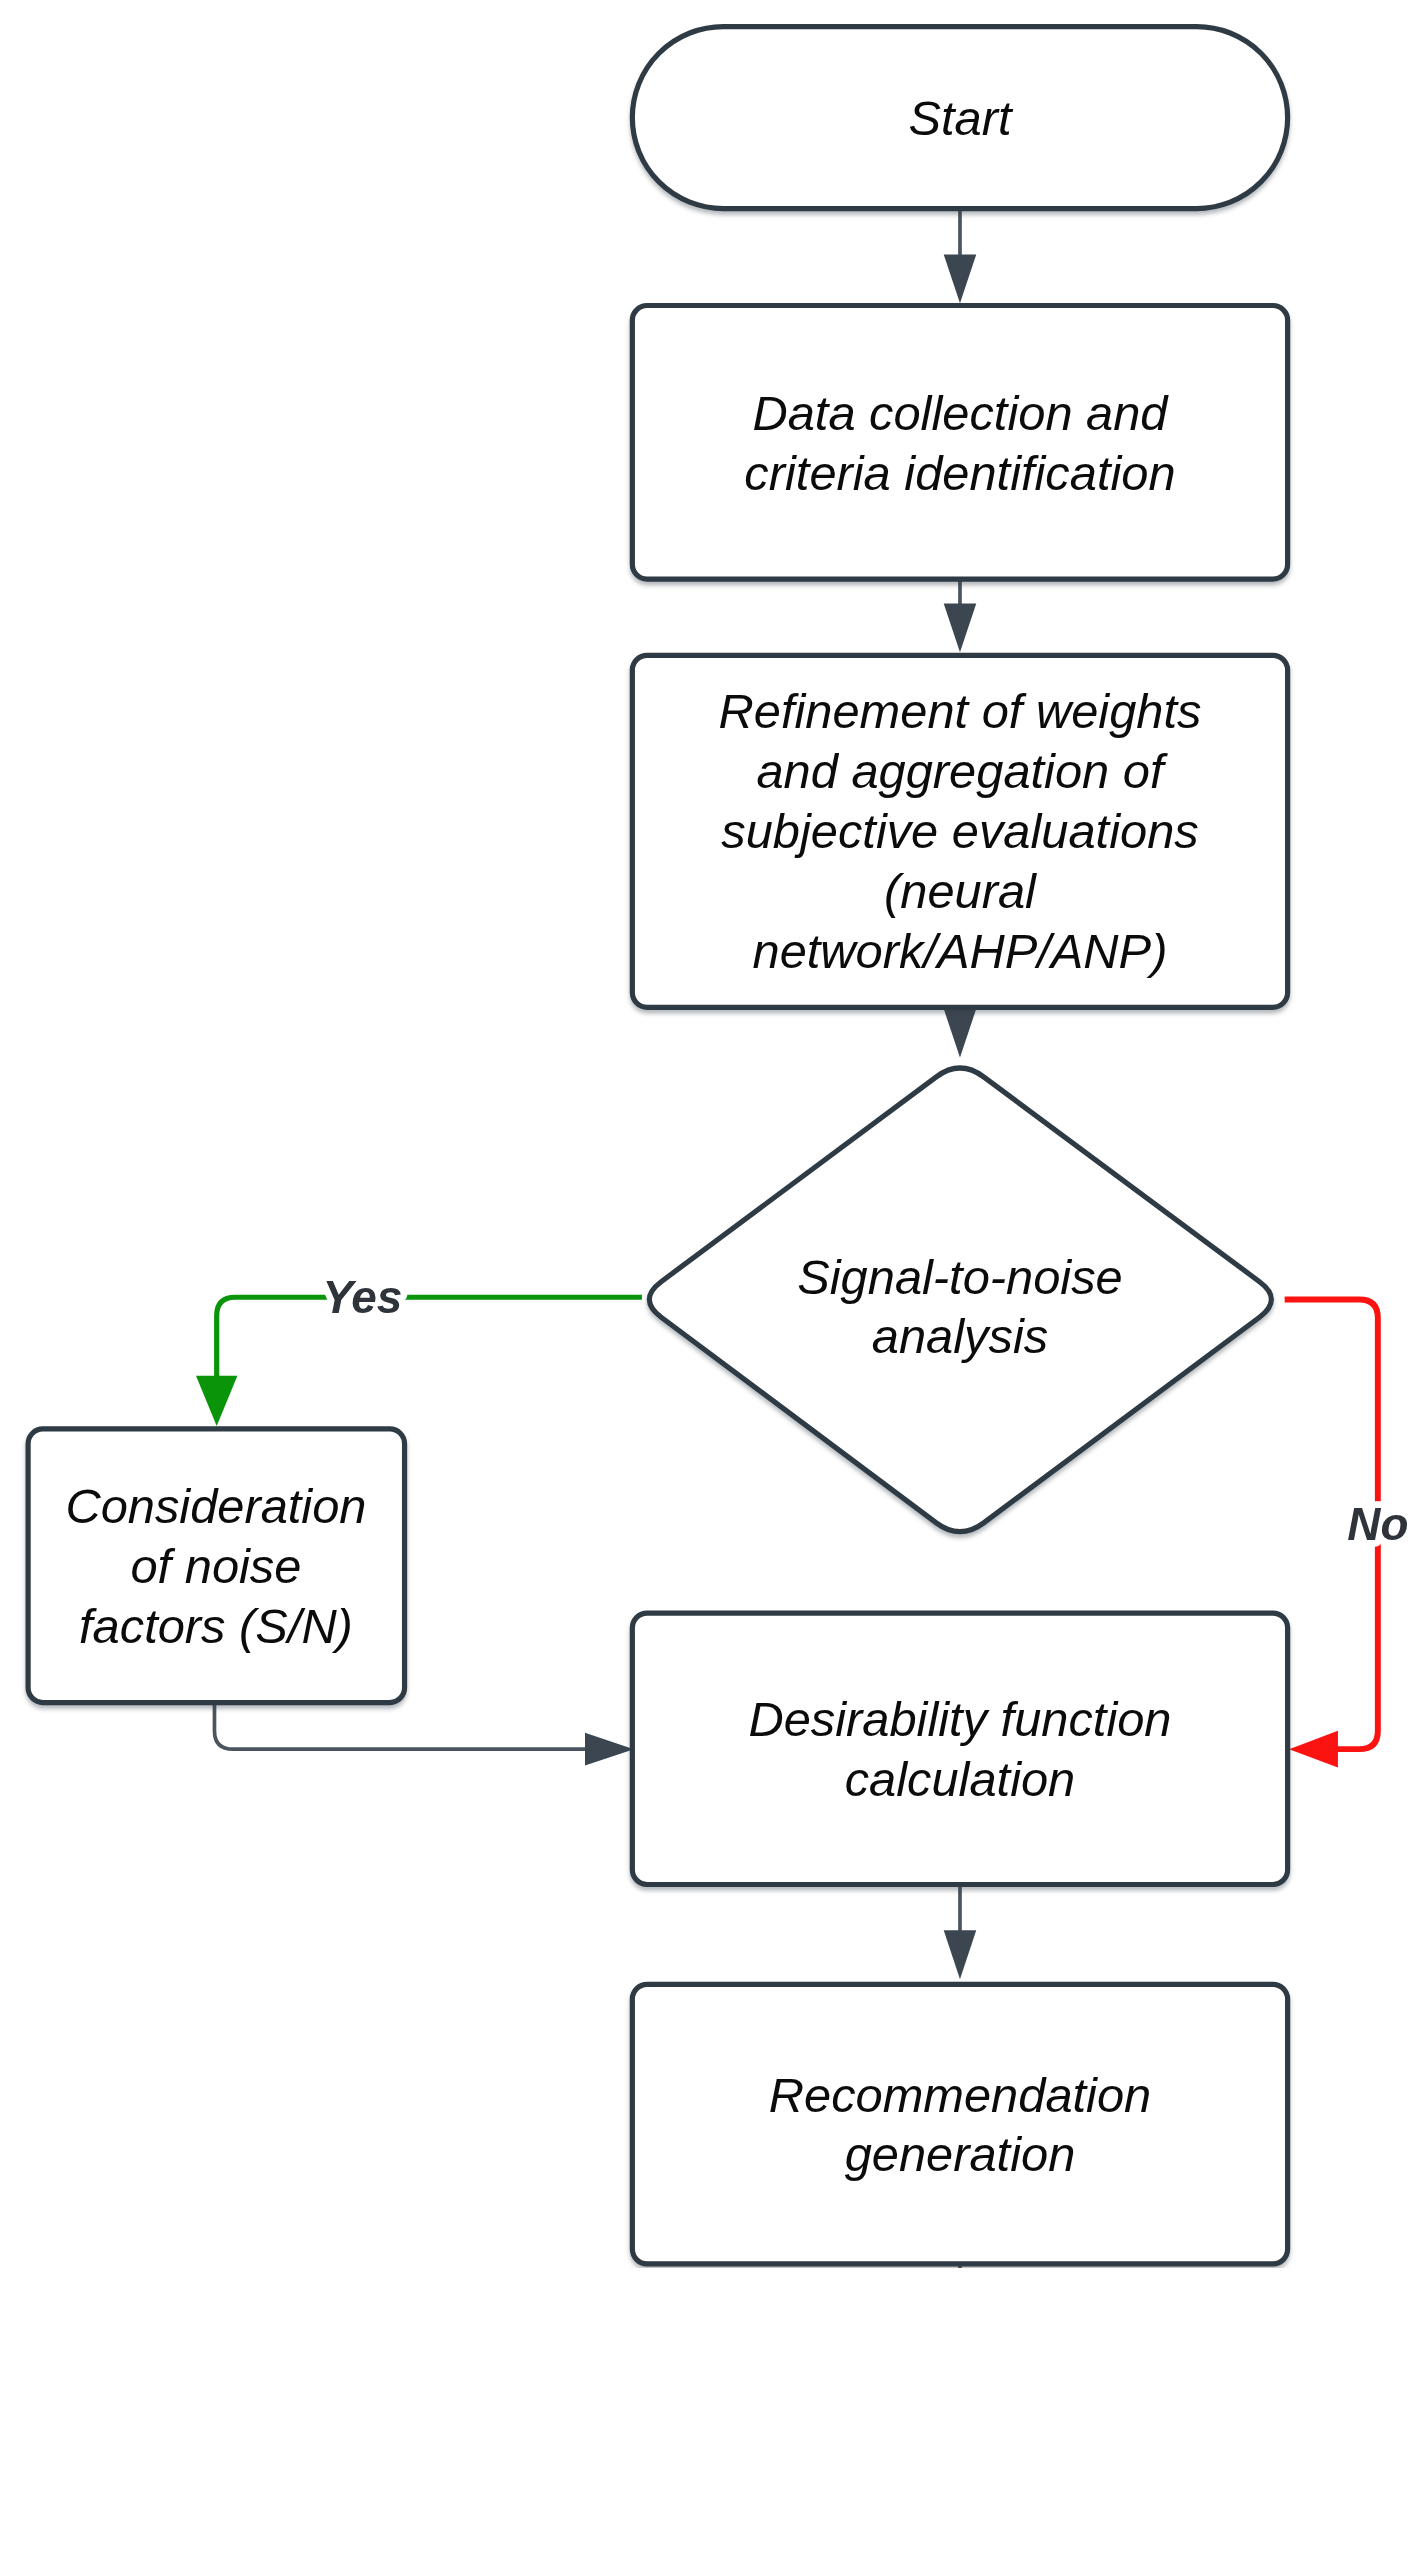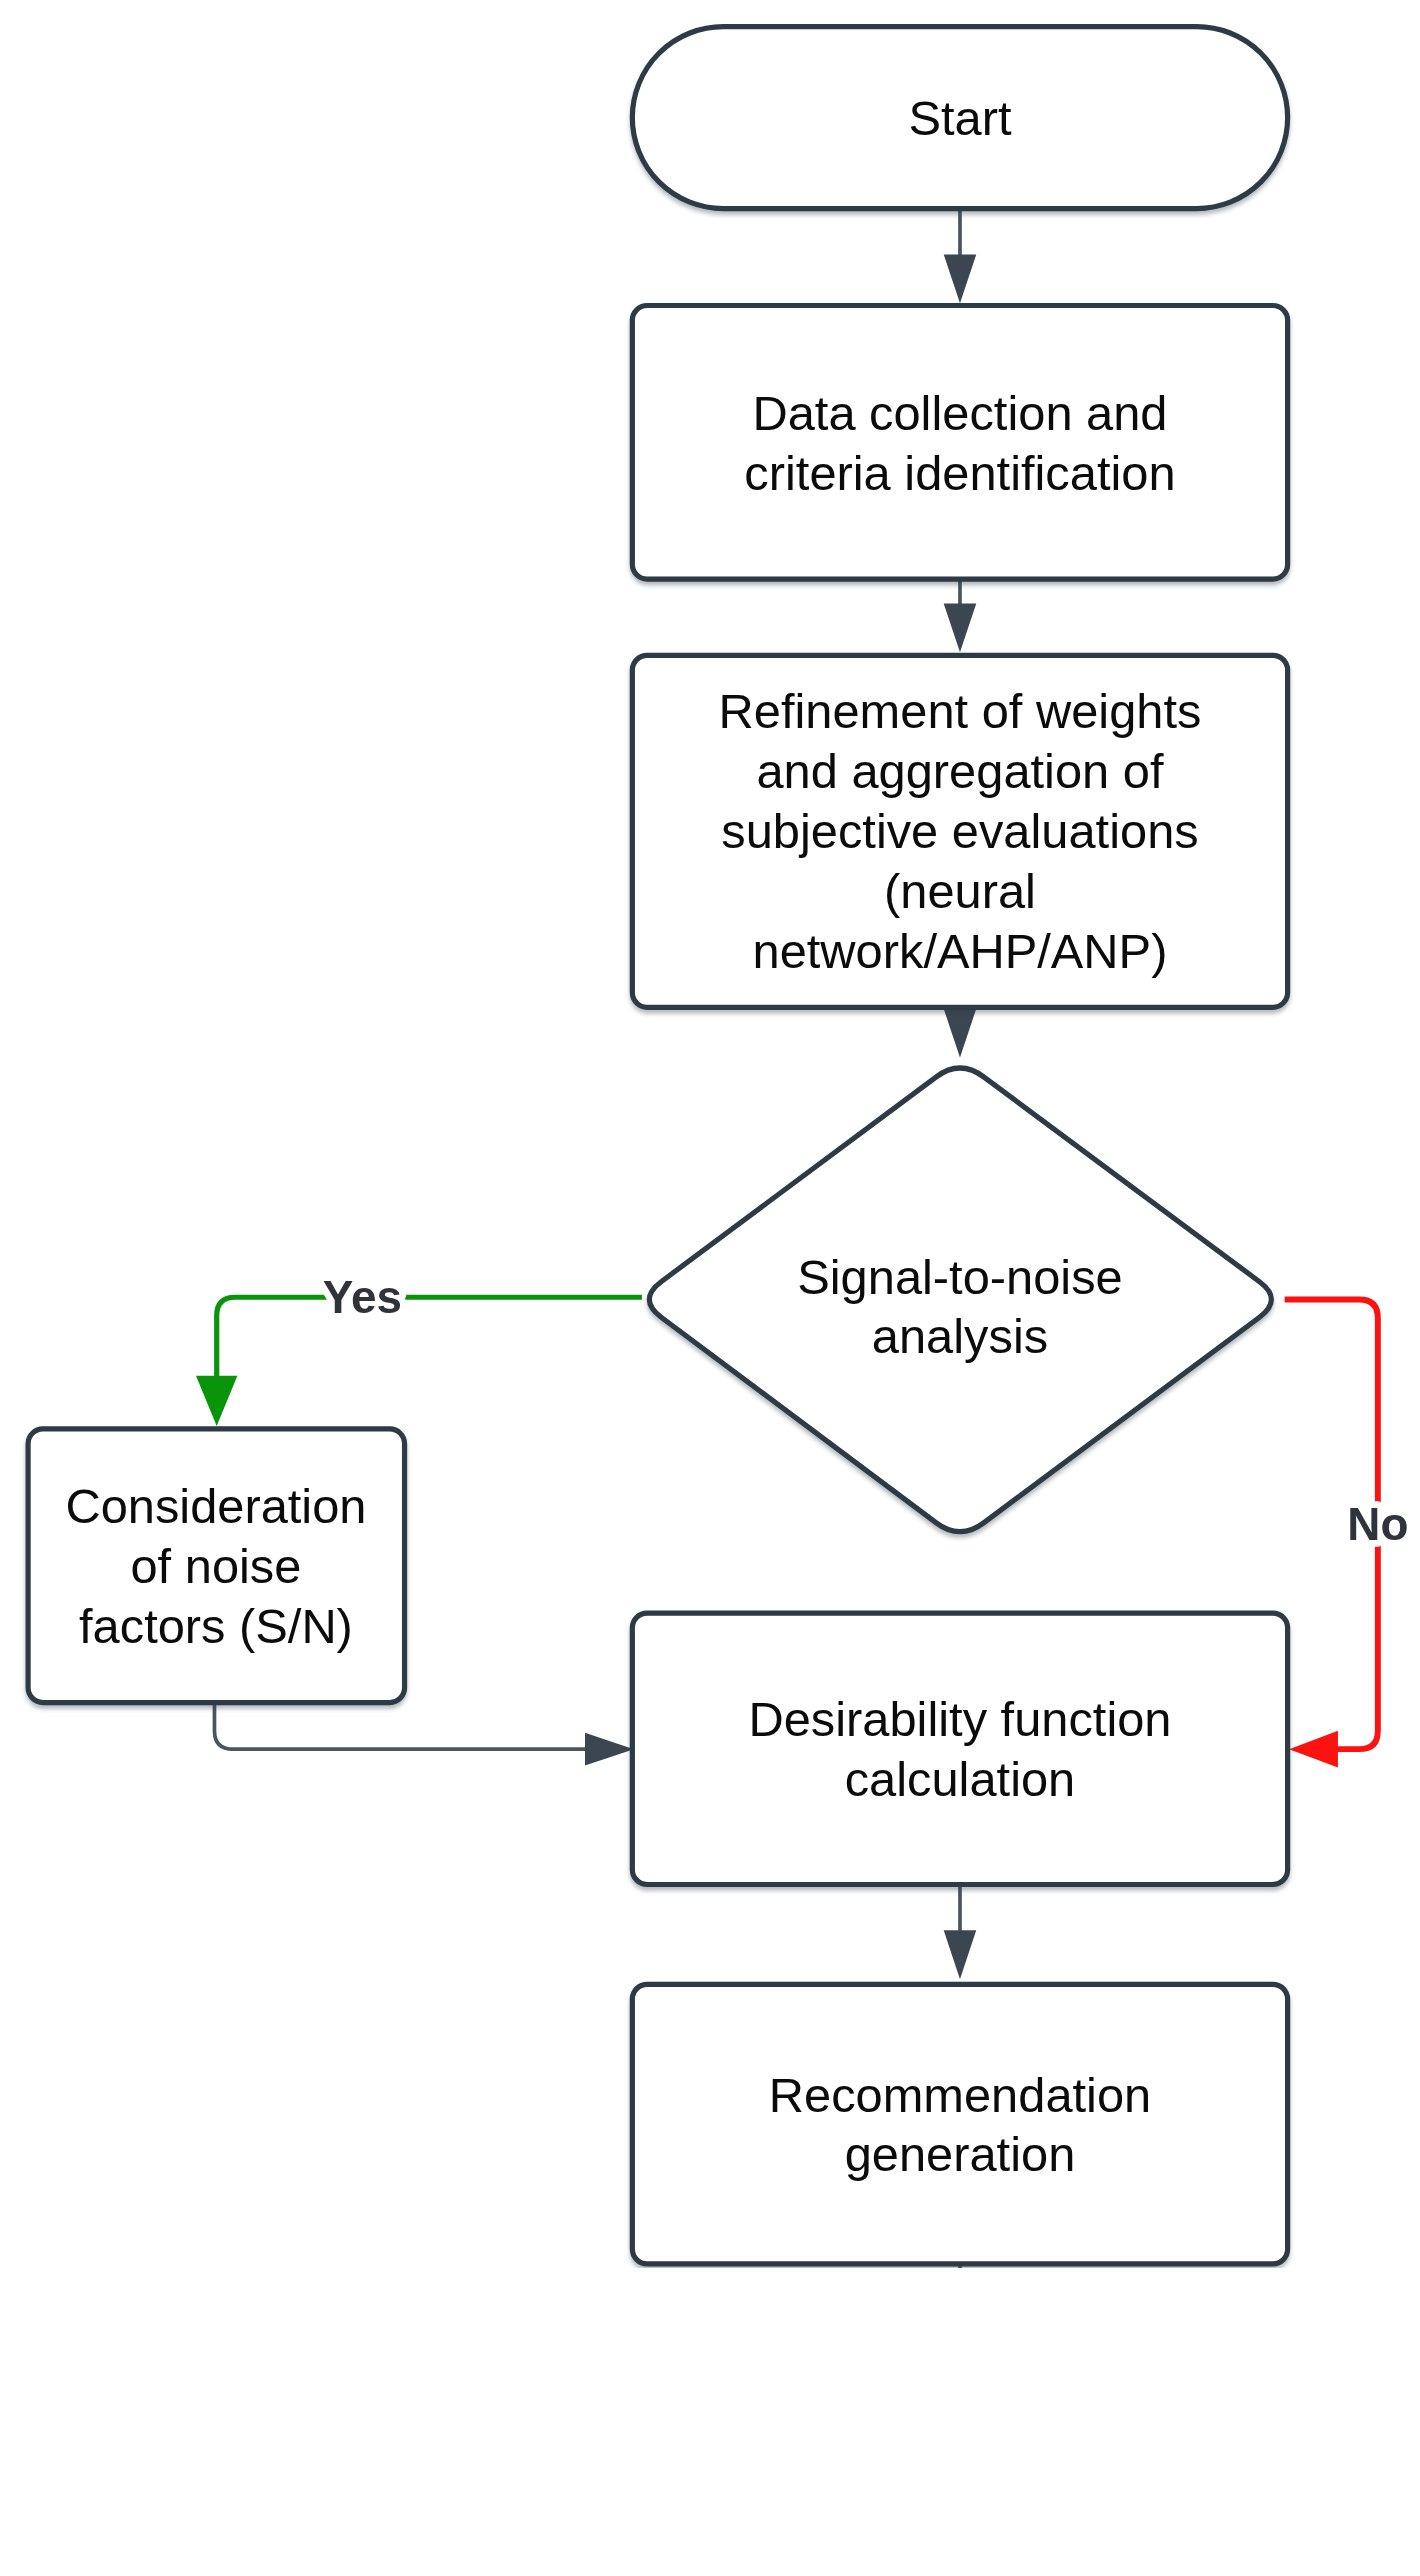--- a/index.html
+++ b/index.html
@@ -5,20 +5,21 @@
   html, body {
     margin: 0;
     padding: 0;
     background: #ffffff;
   }
   .stage {
     width: 1420px;
     height: 2268px;
     background: #ffffff;
     position: relative;
+    font-style: italic;
   }
   svg { display: block; }
 
   
   .node-shape {
     fill: #ffffff;
     stroke: #2e3a44;
     stroke-width: 7;
     filter: drop-shadow(0px 5px 3px rgba(46, 58, 68, 0.35));
   }

